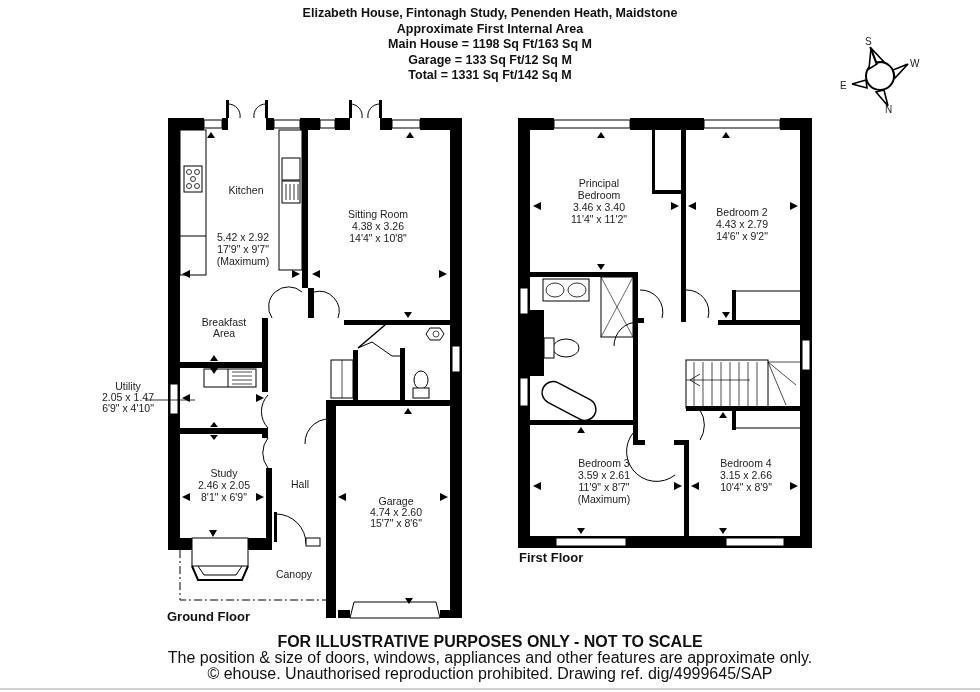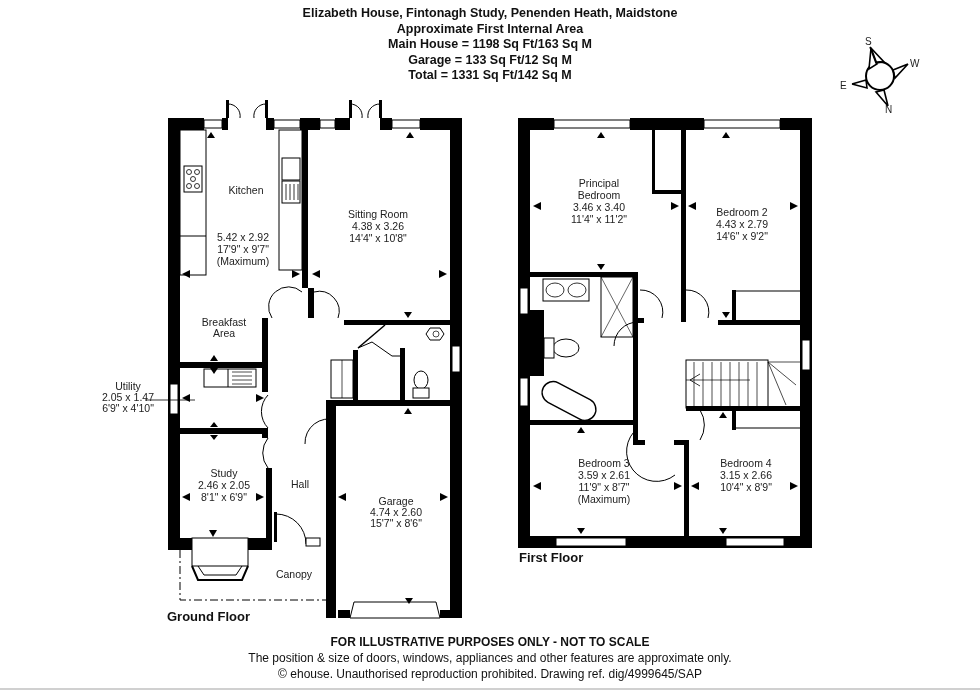--- a/index.html
+++ b/index.html
@@ -1,21 +1,21 @@
 <!DOCTYPE html>
 <html><head>
 <meta charset="utf-8">
 <style>
   html, body { margin:0; padding:0; background:#ffffff; }
   body { width:980px; height:692px; position:relative; overflow:hidden; font-family:"Liberation Sans", sans-serif; color:#111; }
   .header { position:absolute; left:0; top:6px; width:980px; text-align:center; }
   .header div { font-weight:bold; font-size:12.5px; line-height:15.5px; }
   .footer { position:absolute; left:0; top:634px; width:980px; text-align:center; }
-  .footer .f1 { font-weight:bold; font-size:12px; line-height:16px; }
-  .footer .f2 { font-size:12px; line-height:16px; }
+  .footer .f1 { font-weight:bold; font-size:16px; line-height:16px; }
+  .footer .f2 { font-size:16px; line-height:16px; }
   .bottom-rule { position:absolute; left:0; top:688px; width:980px; height:2px; background:#d0d0d0; }
   svg { position:absolute; left:0; top:0; }
   .lbl { font-family:"Liberation Sans", sans-serif; font-size:10.5px; fill:#222; text-anchor:middle; }
   .floorlbl { font-family:"Liberation Sans", sans-serif; font-size:13px; font-weight:bold; fill:#111; }
   .cmp { font-family:"Liberation Sans", sans-serif; font-size:10px; fill:#222; }
 </style>
 </head>
 <body>
 
 <div class="header">

